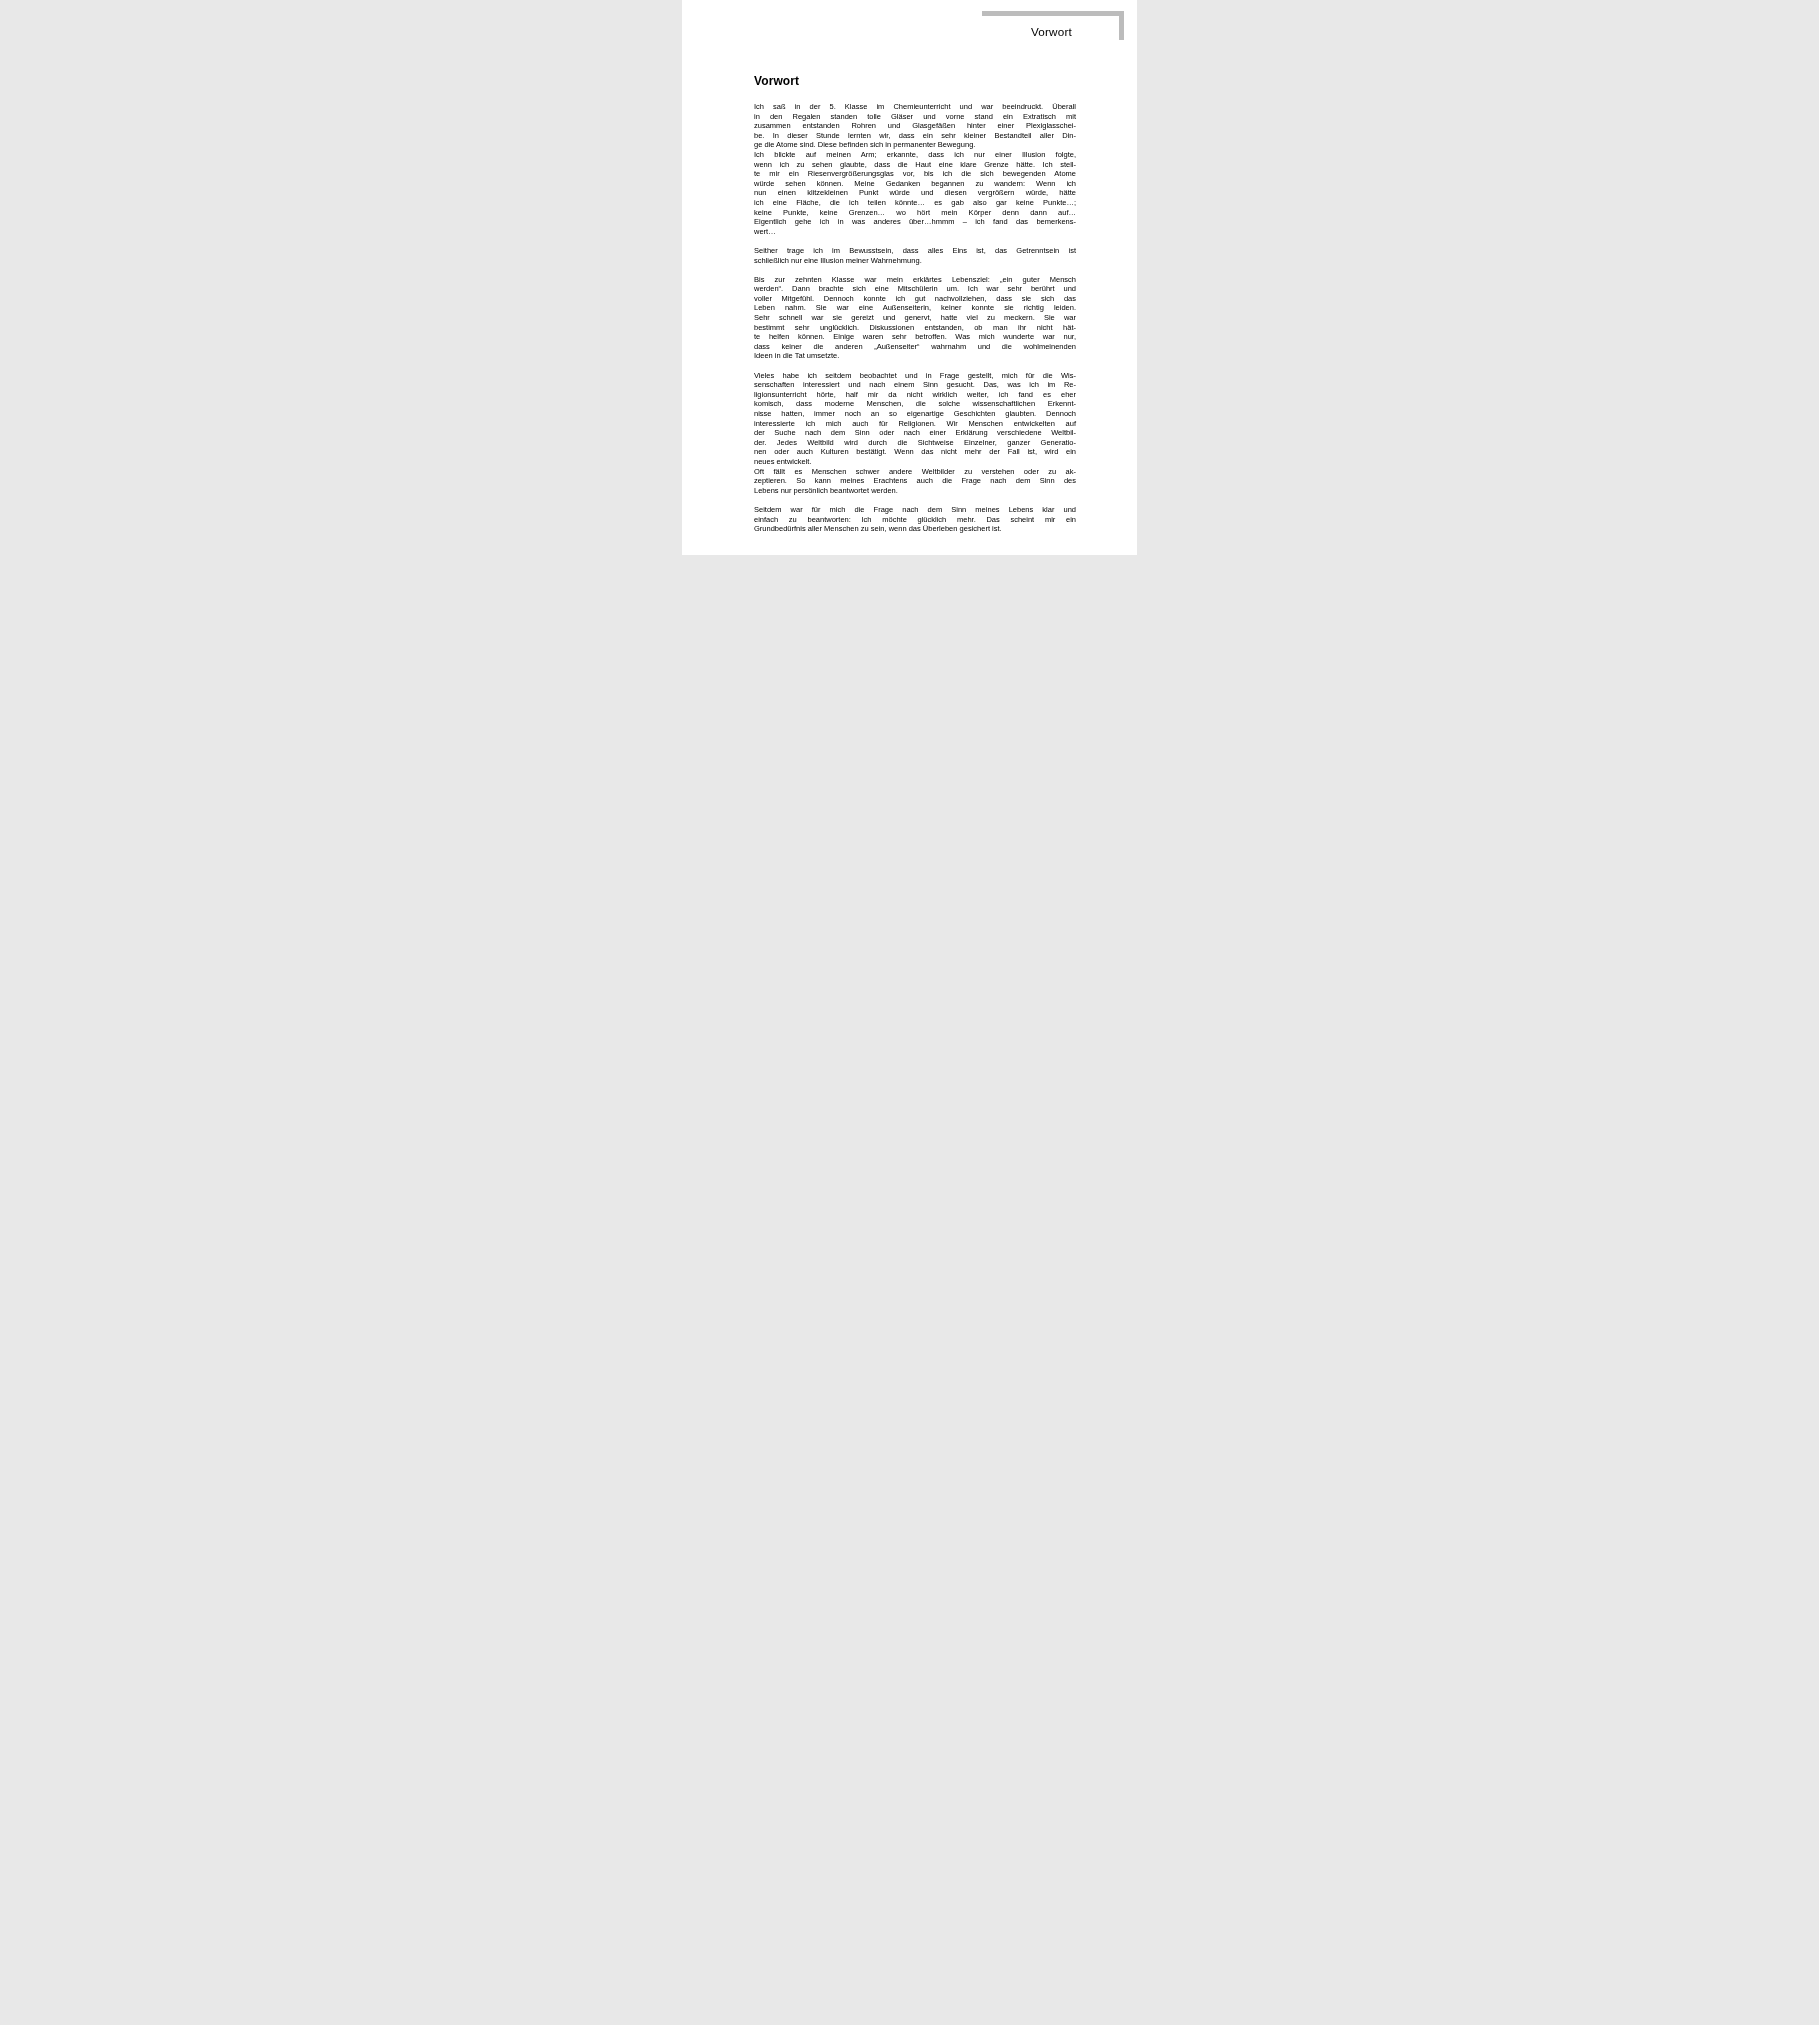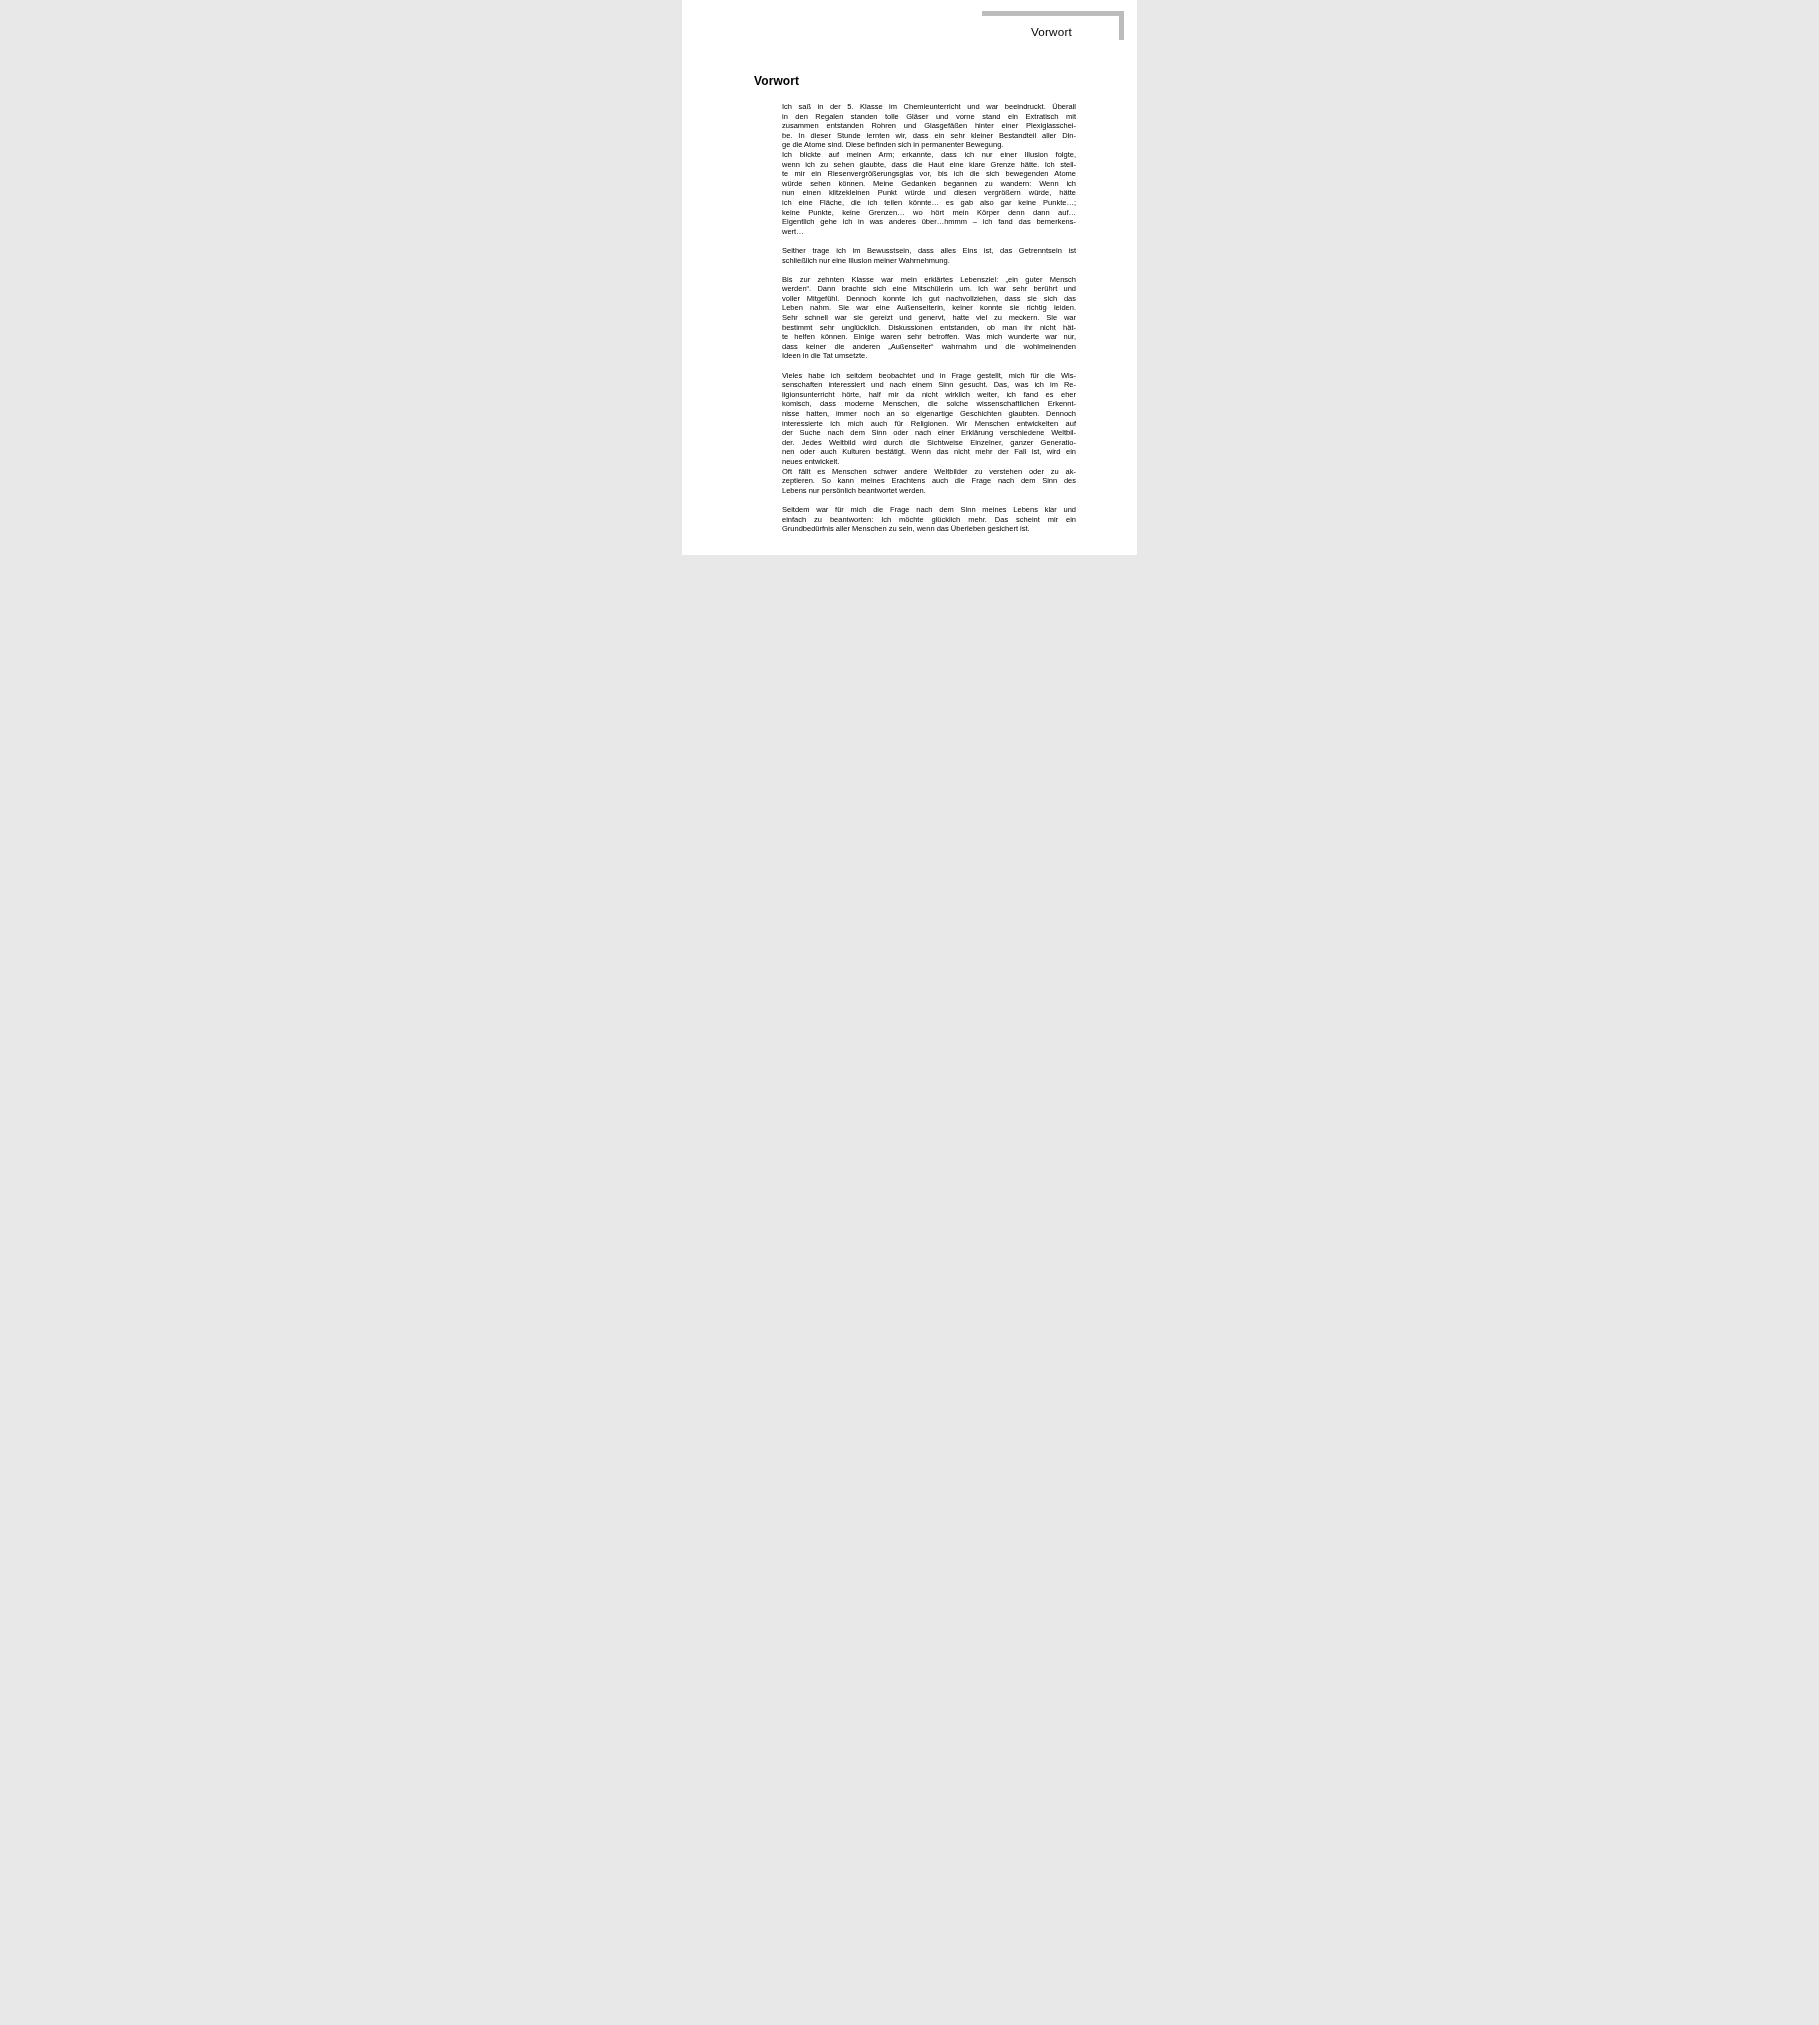--- a/index.html
+++ b/index.html
@@ -51,21 +51,21 @@
     color:var(--text-color);
   }
   .text-block{
     position:absolute;
     left:72px; top:102px;
     width:322px;
     font-size:7.5px;
     line-height:9.6px;
     color:var(--text-color);
   }
-  .block{margin-bottom:9.6px;margin-left:28px;}
+  .block{margin-bottom:9.6px;}
   .block:last-child{margin-bottom:0;}
   .line{
     text-align:justify;
     text-align-last:justify;
     text-justify:inter-word;
     white-space:normal;
     height:9.6px;
     overflow:visible;
   }
   .line.last{

